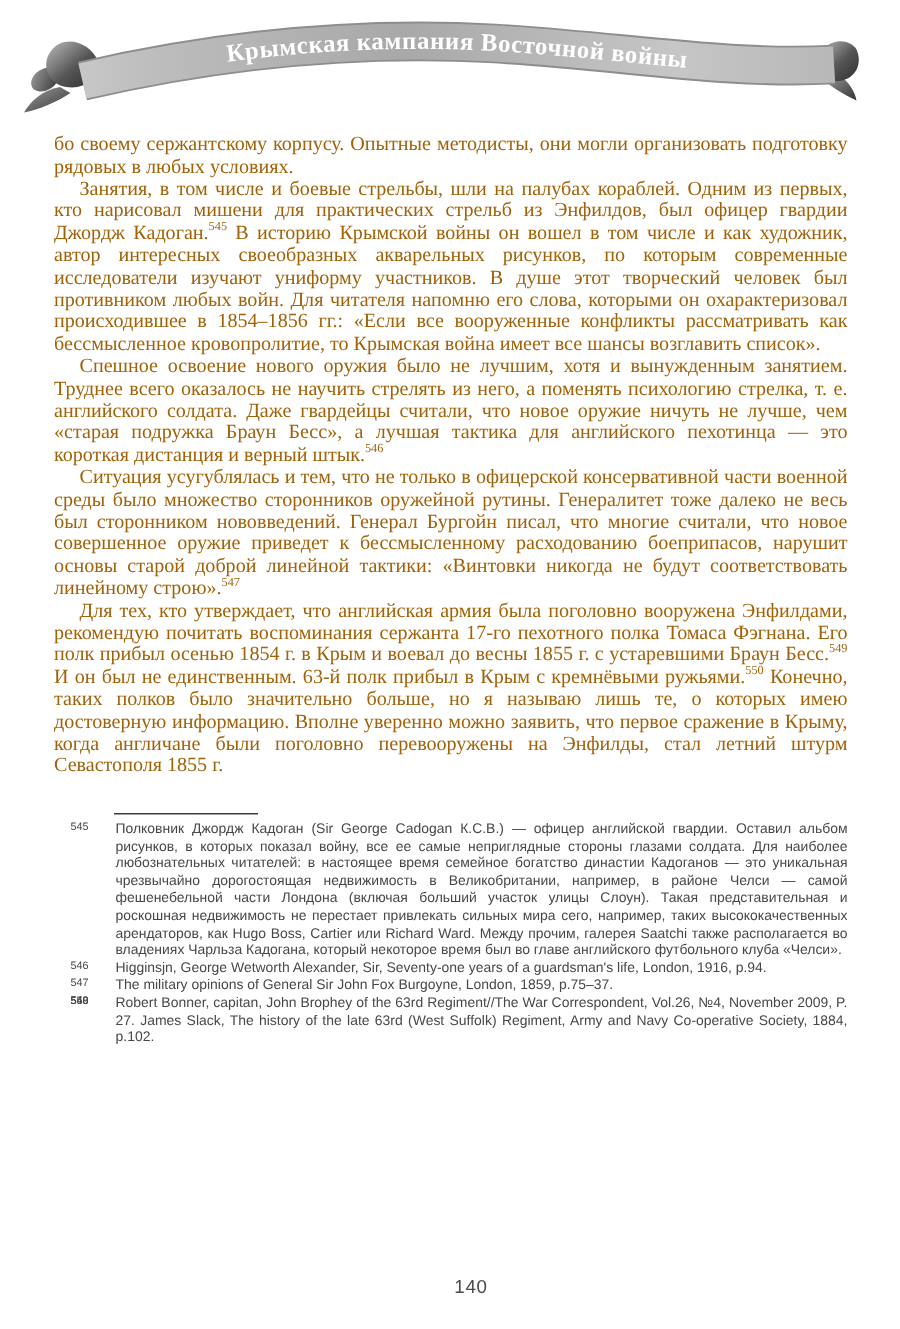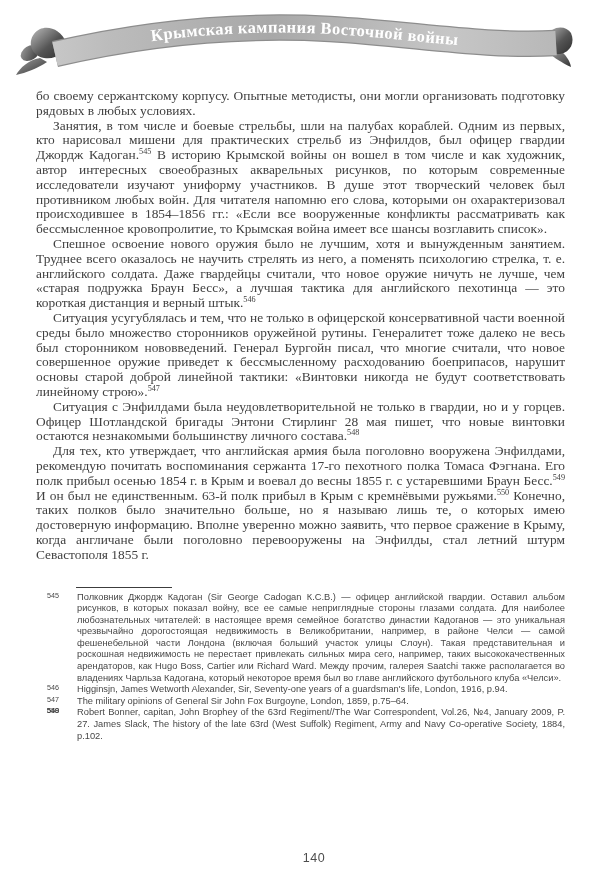--- a/index.html
+++ b/index.html
@@ -10,21 +10,21 @@
   .page{width:600px;height:886px;position:relative;}
 
   
   .banner{width:600px;height:84px;display:block;}
 
   
   .page-body{
     margin:5px 35px 0 36px;
     font-size:13.4px;line-height:14.8px;
     text-align:justify;
-    color:#404040;
+    color:#a16207;
   }
   .page-body p{margin:0;text-indent:17px;}
   .page-body p.no-indent{text-indent:0;}
   .page-body sup{
     font-size:8.2px;line-height:0;vertical-align:super;letter-spacing:0;
   }
 
   
   .footnotes{
     margin:24px 35px 0 36px;
@@ -96,31 +96,30 @@
     <text font-family="Liberation Serif, DejaVu Serif, serif" font-size="16.5" font-weight="bold" fill="#ffffff" letter-spacing="0.4">
       <textPath href="#ribbonTextPath" startOffset="50%" text-anchor="middle">Крымская кампания Восточной войны</textPath>
     </text>
   </svg>
 
   <main class="page-body">
       <p class="no-indent">бо своему сержантскому корпусу. Опытные методисты, они могли организовать подготовку рядовых в любых условиях.</p>
       <p>Занятия, в том числе и боевые стрельбы, шли на палубах кораблей. Одним из первых, кто нарисовал мишени для практических стрельб из Энфилдов, был офицер гвардии Джордж Кадоган.<sup>545</sup> В историю Крымской войны он вошел в том числе и как художник, автор интересных своеобразных акварельных рисунков, по которым современные исследователи изучают униформу участников. В душе этот творческий человек был противником любых войн. Для читателя напомню его слова, которыми он охарактеризовал происходившее в 1854–1856 гг.: «Если все вооруженные конфликты рассматривать как бессмысленное кровопролитие, то Крымская война имеет все шансы возглавить список».</p>
       <p>Спешное освоение нового оружия было не лучшим, хотя и вынужденным занятием. Труднее всего оказалось не научить стрелять из него, а поменять психологию стрелка, т. е. английского солдата. Даже гвардейцы считали, что новое оружие ничуть не лучше, чем «старая подружка Браун Бесс», а лучшая тактика для английского пехотинца — это короткая дистанция и верный штык.<sup>546</sup></p>
       <p>Ситуация усугублялась и тем, что не только в офицерской консервативной части военной среды было множество сторонников оружейной рутины. Генералитет тоже далеко не весь был сторонником нововведений. Генерал Бургойн писал, что многие считали, что новое совершенное оружие приведет к бессмысленному расходованию боеприпасов, нарушит основы старой доброй линейной тактики: «Винтовки никогда не будут соответствовать линейному строю».<sup>547</sup></p>
-      <p>Ситуация с Энфилдами была неудовлетворительной не только в гвардии, но и у горцев. Офицер Шотландской бригады Энтони Стирлинг 28 мая пишет, что новые винтовки остаются незнакомыми большинству личного состава.<sup>548</sup></p>
       <p>Для тех, кто утверждает, что английская армия была поголовно вооружена Энфилдами, рекомендую почитать воспоминания сержанта 17-го пехотного полка Томаса Фэгнана. Его полк прибыл осенью 1854 г. в Крым и воевал до весны 1855 г. с устаревшими Браун Бесс.<sup>549</sup> И он был не единственным. 63-й полк прибыл в Крым с кремнёвыми ружьями.<sup>550</sup> Конечно, таких полков было значительно больше, но я называю лишь те, о которых имею достоверную информацию. Вполне уверенно можно заявить, что первое сражение в Крыму, когда англичане были поголовно перевооружены на Энфилды, стал летний штурм Севастополя 1855 г.</p>
     </main>
 
   <section class="footnotes">
     <div class="fn-rule"></div>
     <div>
         <div class="fn"><sup class="fn-num">545</sup><span>Полковник Джордж Кадоган (Sir George Cadogan К.С.В.) — офицер английской гвардии. Оставил альбом рисунков, в которых показал войну, все ее самые неприглядные стороны глазами солдата. Для наиболее любознательных читателей: в настоящее время семейное богатство династии Кадоганов — это уникальная чрезвычайно дорогостоящая недвижимость в Великобритании, например, в районе Челси — самой фешенебельной части Лондона (включая больший участок улицы Слоун). Такая представительная и роскошная недвижимость не перестает привлекать сильных мира сего, например, таких высококачественных арендаторов, как Hugo Boss, Cartier или Richard Ward. Между прочим, галерея Saatchi также располагается во владениях Чарльза Кадогана, который некоторое время был во главе английского футбольного клуба «Челси».</span></div>
-        <div class="fn"><sup class="fn-num">546</sup><span>Higginsjn, James Wetworth Alexander, Sir, Seventy-one years of a guardsman's life, London, 1916, p.94.</span></div>
-        <div class="fn"><sup class="fn-num">547</sup><span>The military opinions of General Sir John Fox Burgoyne, London, 1859, p.75–64.</span></div>
+        <div class="fn"><sup class="fn-num">546</sup><span>Higginsjn, George Wetworth Alexander, Sir, Seventy-one years of a guardsman's life, London, 1916, p.94.</span></div>
+        <div class="fn"><sup class="fn-num">547</sup><span>The military opinions of General Sir John Fox Burgoyne, London, 1859, p.75–37.</span></div>
         <div class="fn"><sup class="fn-num">548</sup></div>
         <div class="fn"><sup class="fn-num">549</sup></div>
-        <div class="fn"><sup class="fn-num">550</sup><span>Robert Bonner, capitan, John Brophey of the 63rd Regiment//The War Correspondent, Vol.26, №4, January 2009, P. 27. James Slack, The history of the late 63rd (West Suffolk) Regiment, Army and Navy Co-operative Society, 1884, p.102.</span></div>
+        <div class="fn"><sup class="fn-num">550</sup><span>Robert Bonner, capitan, John Brophey of the 63rd Regiment//The War Correspondent, Vol.26, №4, November 2009, P. 27. James Slack, The history of the late 63rd (West Suffolk) Regiment, Army and Navy Co-operative Society, 1884, p.102.</span></div>
       </div>
   </section>
 
   <div class="page-number">140</div>
 
 </div>
 
 </body></html>

